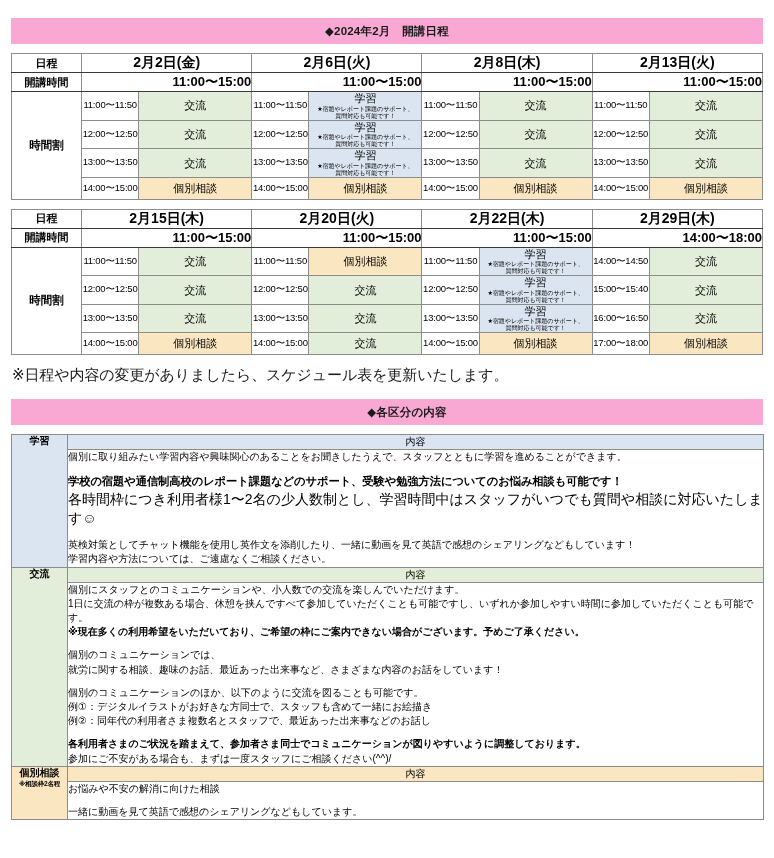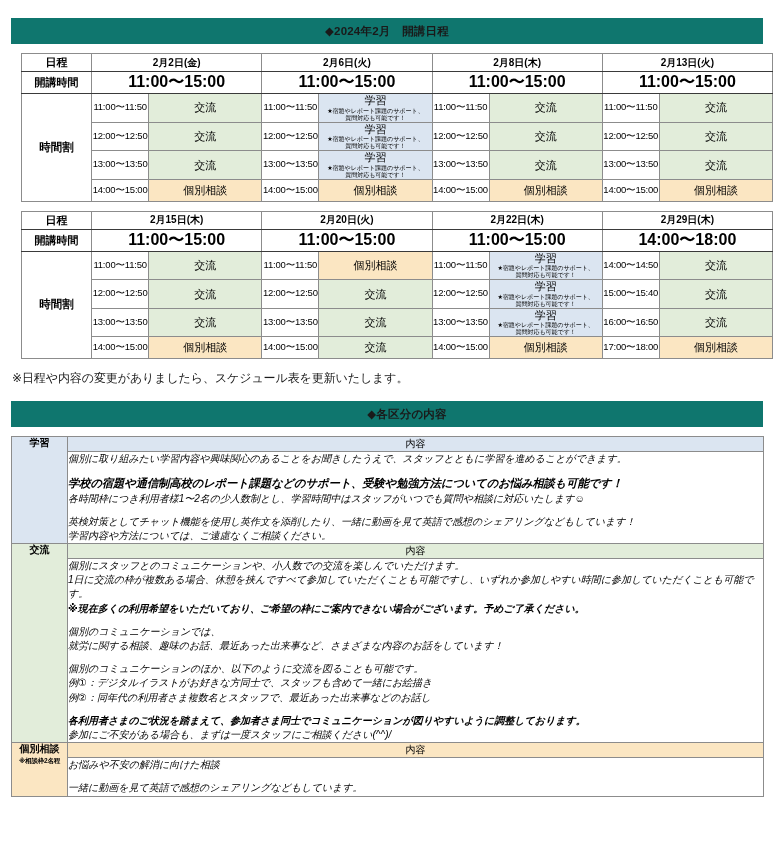--- a/index.html
+++ b/index.html
@@ -19,67 +19,67 @@
   .page {
     position: relative;
     width: 774px;
     height: 858px;
     box-sizing: border-box;
     padding: 0 11px;
   }
 
   
   .banner {
-    background: #0f766e;
+    background: #f9a8d4;
     height: 26px;
     line-height: 26px;
     text-align: center;
     font-size: 11.5px;
     font-weight: bold;
     letter-spacing: 0.2px;
     color: #1a1a1a;
   }
   .banner-1 { margin-top: 18px; }
   .banner-2 { margin-top: 14px; padding-left: 40px; }
 
   
   table.sched {
     border-collapse: collapse;
     table-layout: fixed;
     width: 752px;
     margin-top: 9px;
     border: 1.6px solid #3a3a3a;
-    margin-left: 10px;
   }
   table.sched td {
     border: 1px solid #8c8c8c;
     font-size: 10.5px;
     padding: 0;
     text-align: center;
     vertical-align: middle;
     background: #ffffff;
     color: #000;
   }
   table.sched td.hdr-left {
     font-weight: bold;
     font-size: 11px;
     height: 17px;
     border-bottom: 1.4px solid #3a3a3a;
   }
   table.sched td.date-cell {
     font-weight: bold;
-    font-size: 10px;
+    font-size: 14px;
     height: 17px;
     border-bottom: 1.4px solid #3a3a3a;
   }
   table.sched td.time-hdr {
     font-weight: bold;
-    font-size: 16px;
+    font-size: 13px;
     height: 17px;
     border-bottom: 1.4px solid #3a3a3a;
+    text-align: right;
   }
   table.sched td.rowlabel {
     font-weight: bold;
     font-size: 11.5px;
     vertical-align: middle;
   }
   table.sched td.slot-time {
     font-size: 9.5px;
     width: 56px;
     white-space: nowrap;
@@ -100,21 +100,21 @@
   .study-note {
     display: block;
     font-size: 6.1px;
     line-height: 1.15;
     letter-spacing: -0.1px;
     padding: 0 3px;
   }
 
   
   .footnote {
-    font-size: 12px;
+    font-size: 15px;
     margin-top: 11px;
     margin-left: 1px;
     color: #1a1a1a;
     letter-spacing: -0.1px;
   }
 
   
   table.detail {
     border-collapse: collapse;
     table-layout: fixed;
@@ -149,25 +149,25 @@
     height: 14px;
     line-height: 14px;
     padding: 0;
     border-bottom: 1.3px solid #3a3a3a;
   }
   td.body-cell {
     padding: 2px 3px 3px 4px;
     font-size: 10.3px;
     line-height: 1.42;
   }
-  td.body-cell p { margin: 0; font-style: italic; }
+  td.body-cell p { margin: 0; }
   td.body-cell p.gap { margin-top: 9px; }
   .b { font-weight: bold; }
   .big { font-size: 11.3px; font-weight: bold; letter-spacing: -0.1px; }
-  .mid { font-size: 10px; }
+  .mid { font-size: 14px; }
 </style>
 </head>
 <body>
 
 <div class="page">
 
   <div class="banner banner-1">◆2024年2月　開講日程</div>
 
   <div id="schedule-tables">
       <table class="sched">

